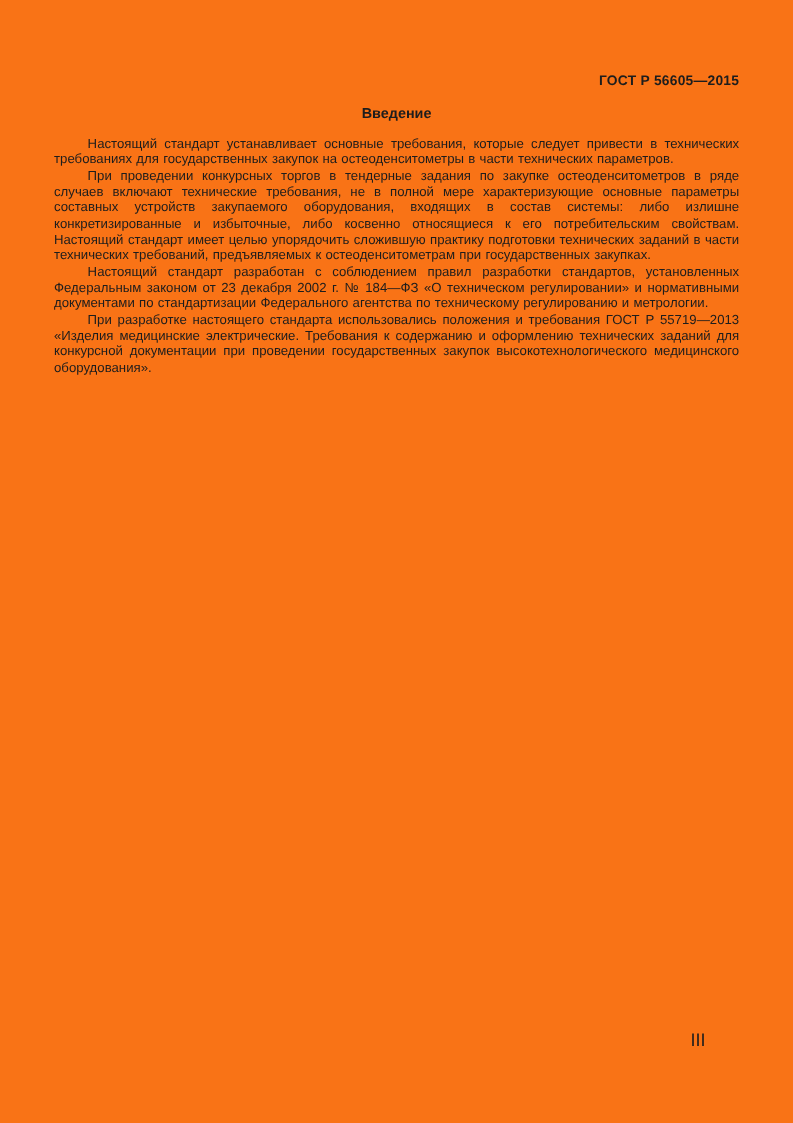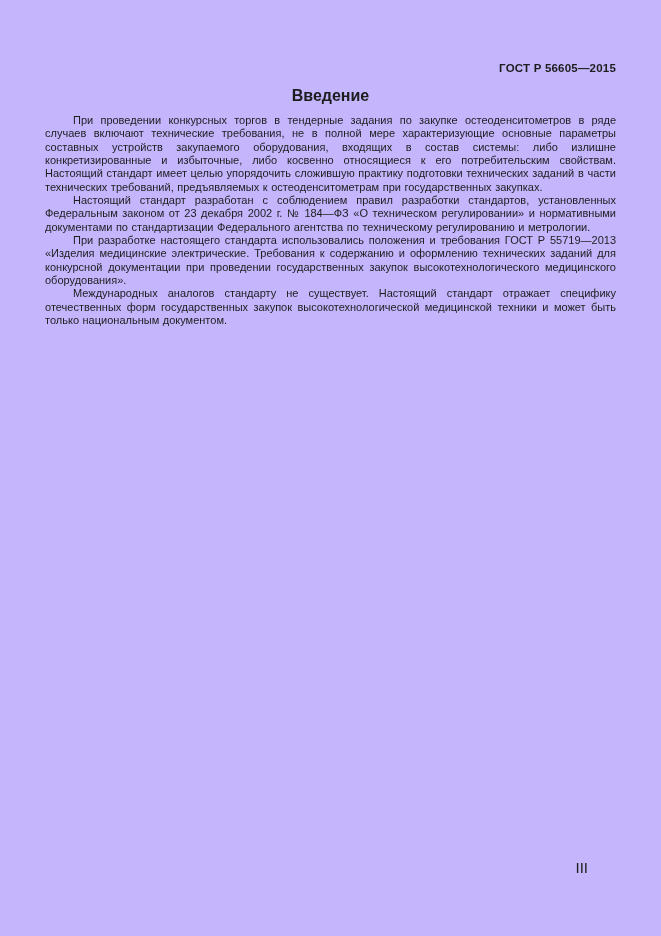--- a/index.html
+++ b/index.html
@@ -4,21 +4,21 @@
 <style>
   html, body {
     margin: 0;
     padding: 0;
     background: #ffffff;
   }
   .page {
     position: relative;
     width: 661px;
     height: 936px;
-    background: #c4b5fd;
+    background: #f97316;
     font-family: "Liberation Sans", "DejaVu Sans", sans-serif;
     color: #1d1d1d;
     overflow: hidden;
   }
   .doc-header {
     position: absolute;
     top: 62px;
     left: 45px;
     right: 45px;
     text-align: right;
@@ -27,21 +27,21 @@
     letter-spacing: 0.2px;
     white-space: nowrap;
   }
   .doc-title {
     position: absolute;
     top: 87px;
     left: 0;
     right: 0;
     margin: 0;
     text-align: center;
-    font-size: 16px;
+    font-size: 12px;
     font-weight: bold;
   }
   .doc-body {
     position: absolute;
     top: 114px;
     left: 45px;
     width: 571px;
     font-size: 11px;
     line-height: 13.35px;
     text-align: justify;
@@ -64,21 +64,21 @@
 </head>
 <body>
 
 <div class="page">
 
   <div class="doc-header">ГОСТ Р 56605—2015</div>
 
   <h1 class="doc-title">Введение</h1>
 
   <div class="doc-body">
+    <p>Настоящий стандарт устанавливает основные требования, которые следует привести в технических требованиях для государственных закупок на остеоденситометры в части технических параметров.</p>
     <p>При проведении конкурсных торгов в тендерные задания по закупке остеоденситометров в ряде случаев включают технические требования, не в полной мере характеризующие основные параметры составных устройств закупаемого оборудования, входящих в состав системы: либо излишне конкретизированные и избыточные, либо косвенно относящиеся к его потребительским свойствам. Настоящий стандарт имеет целью упорядочить сложившую практику подготовки технических заданий в части технических требований, предъявляемых к остеоденситометрам при государственных закупках.</p>
     <p>Настоящий стандарт разработан с соблюдением правил разработки стандартов, установленных Федеральным законом от 23 декабря 2002 г. № 184—ФЗ «О техническом регулировании» и нормативными документами по стандартизации Федерального агентства по техническому регулированию и метрологии.</p>
     <p>При разработке настоящего стандарта использовались положения и требования ГОСТ Р 55719—2013 «Изделия медицинские электрические. Требования к содержанию и оформлению технических заданий для конкурсной документации при проведении государственных закупок высокотехнологического медицинского оборудования».</p>
-    <p>Международных аналогов стандарту не существует. Настоящий стандарт отражает специфику отечественных форм государственных закупок высокотехнологической медицинской техники и может быть только национальным документом.</p>
   </div>
 
   <div class="page-number">III</div>
 
 </div>
 
 </body></html>

